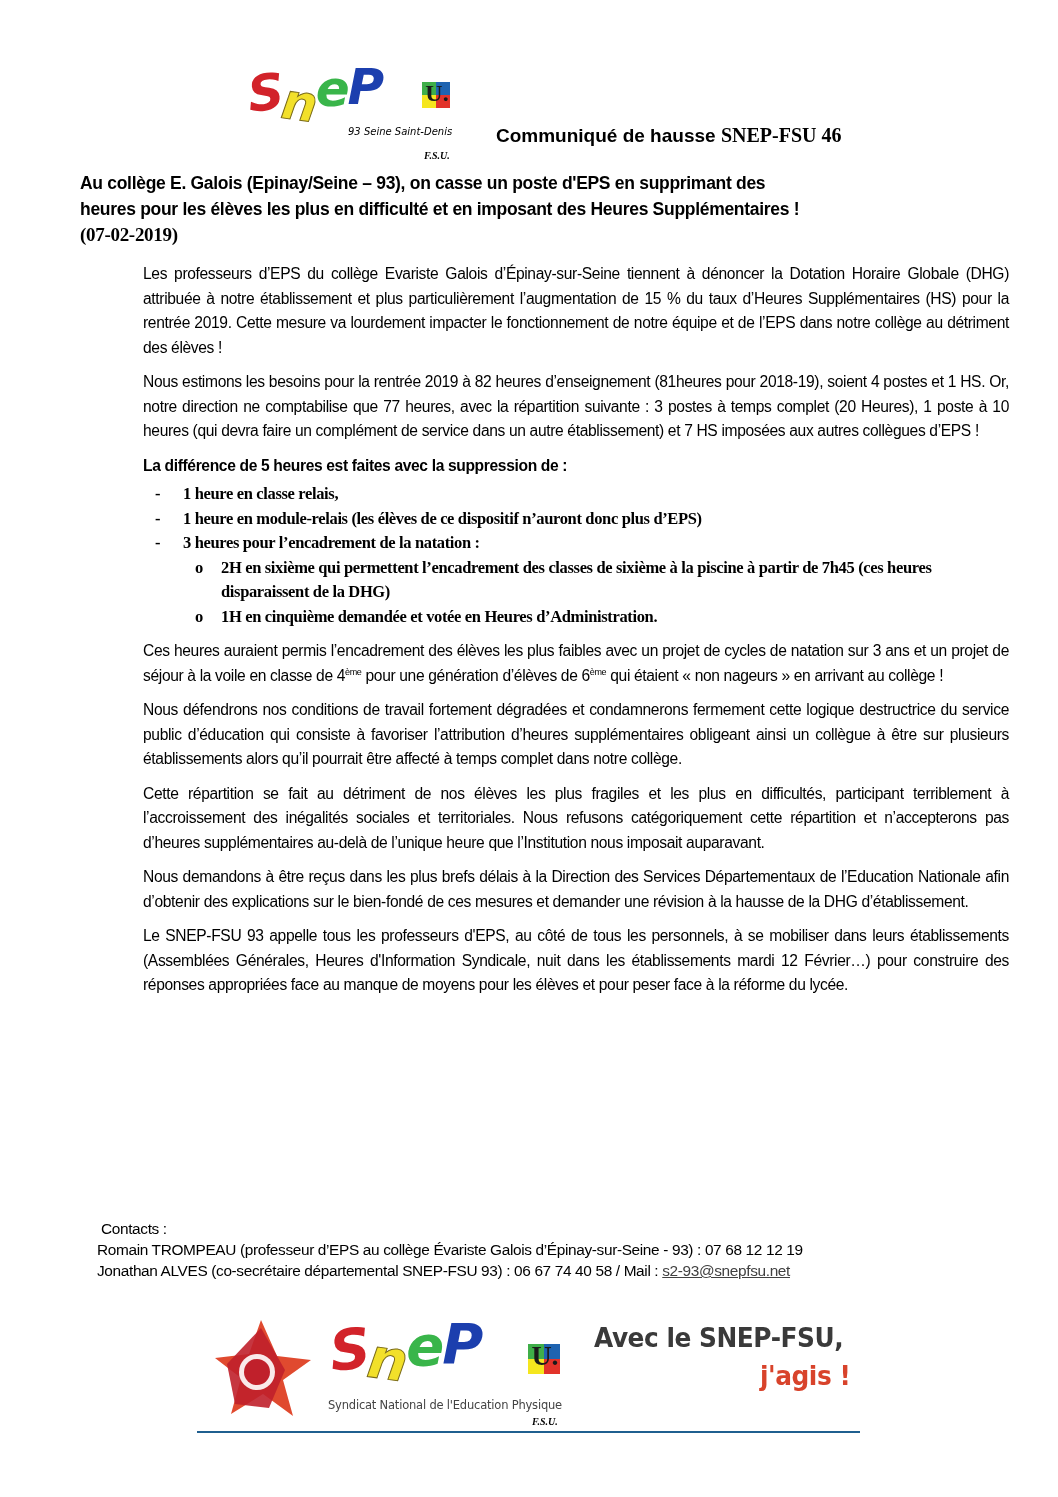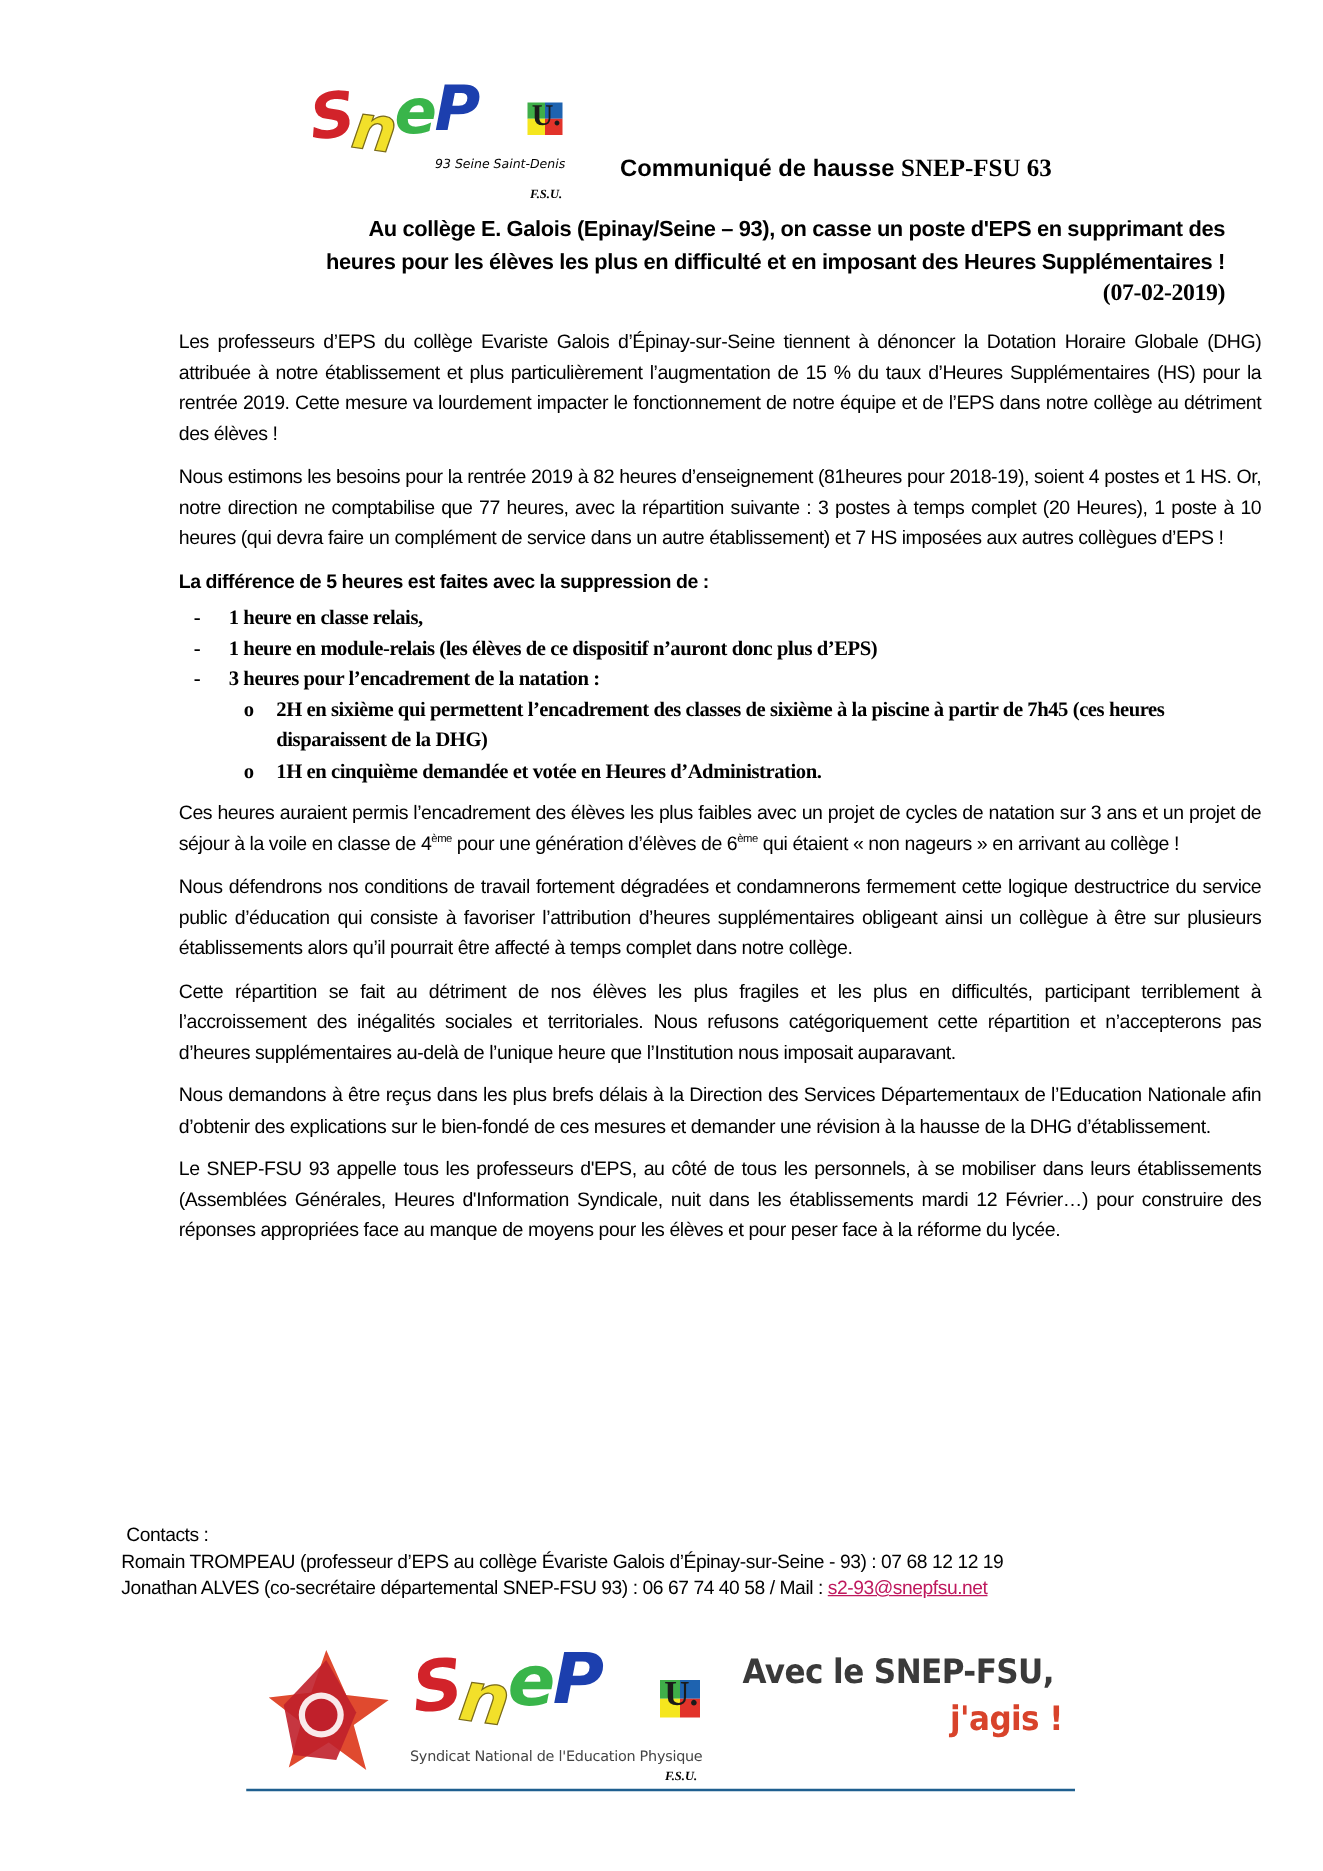--- a/index.html
+++ b/index.html
@@ -16,37 +16,37 @@
     .l-p { color: #1c3fae; transform: translateY(-6px); }
     .fsu-box { position: absolute; left: 178px; top: 22px; width: 28px; height: 26px; display: grid; grid-template-columns: 1fr 1fr; grid-template-rows: 1fr 1fr; }
     .fsu-box i { display: block; }
     .fsu-u { position: absolute; left: 180px; top: 20px; width: 26px; text-align: center; font-family: "Liberation Serif", serif; font-weight: bold; font-size: 24px; color: #1a1a1a; }
     .fsu-label { position: absolute; left: 180px; top: 50px; font-family: "Liberation Serif", serif; font-style: italic; font-weight: bold; font-size: 10px; margin-top: 40px; }
     .logo-sub { position: absolute; left: 104px; top: 66px; font-size: 10px; font-style: italic; font-family: "DejaVu Sans", sans-serif; }
 
     .press-title { left: 496px; top: 124px; font-size: 19px; font-weight: bold; font-family: "Liberation Sans", sans-serif; }
     .press-title .serif { font-family: "Liberation Serif", serif; font-size: 20px; }
 
-    .headline { left: 80px; width: 900px; top: 170px; text-align: right; font-family: "Liberation Sans Narrow", "Liberation Sans", sans-serif; font-weight: bold; font-size: 17.5px; line-height: 26px; letter-spacing: -0.3px; }
+    .headline { left: 80px; width: 900px; top: 170px; text-align: left; font-family: "Liberation Sans Narrow", "Liberation Sans", sans-serif; font-weight: bold; font-size: 17.5px; line-height: 26px; letter-spacing: -0.3px; }
     .headline .date { font-family: "Liberation Serif", serif; font-size: 19px; }
 
     .body { left: 97px; width: 866px; font-family: "Liberation Sans", sans-serif; font-size: 15.6px; line-height: 24.5px; letter-spacing: -0.35px; margin-left: 46px; }
     .p { margin: 0 0 10px 0; text-align: justify; }
     .p.bold { font-weight: bold; }
 
     .list { font-family: "Liberation Serif", serif; font-weight: bold; font-size: 16.5px; line-height: 24.5px; margin: 0; padding: 0; list-style: none; }
     .list li { position: relative; padding-left: 40px; }
     .list li .dash { position: absolute; left: 12px; top: 0; }
     .sublist { list-style: none; margin: 0; padding: 0; }
     .sublist li { position: relative; padding-left: 38px; margin-left: 0; }
     .sublist li .bullet { position: absolute; left: 12px; top: 0; }
     sup { font-size: 9px; line-height: 0; }
 
     .contacts { left: 97px; top: 1218px; font-size: 15.4px; line-height: 21px; letter-spacing: -0.35px; }
-    .contacts a { color: #be185d; text-decoration: underline; }
+    .contacts a { color: #404040; text-decoration: underline; }
 
     
     .star { left: 213px; top: 1318px; width: 100px; height: 100px; }
     .logo-bottom { left: 328px; top: 1318px; width: 250px; height: 110px; }
     .logo-bottom .logo-word { font-size: 56px; left: 2px; top: 4px; }
     .logo-bottom .fsu-box { left: 200px; top: 26px; width: 32px; height: 30px; }
     .logo-bottom .fsu-u { left: 202px; top: 22px; width: 30px; font-size: 28px; }
     .logo-bottom .fsu-label { left: 204px; top: 58px; }
     .logo-bottom .logo-sub { left: 0px; top: 80px; font-size: 11.5px; font-style: normal; color: #444; letter-spacing: -0.2px; }
 
@@ -68,21 +68,21 @@
       <i style="background:#f5e61e"></i>
       <i style="background:#e2332a"></i>
   </div>
   <div class="fsu-u">U.</div>
   <div class="fsu-label">F.S.U.</div>
   <div class="logo-sub">93 Seine Saint-Denis</div>
 </div>
 
 <div class="abs press-title">
   <span>Communiqué de hausse</span>
-  <span class="serif">SNEP-FSU 63</span>
+  <span class="serif">SNEP-FSU 46</span>
 </div>
 
 <div class="abs headline">
   <div>Au collège E. Galois (Epinay/Seine – 93), on casse un poste d'EPS en supprimant des</div>
   <div>heures pour les élèves les plus en difficulté et en imposant des Heures Supplémentaires !</div>
   <div class="date">(07-02-2019)</div>
 </div>
 
 <div class="abs body" style="top:262px;">
   <p class="p">Les professeurs d’EPS du collège Evariste Galois d’Épinay-sur-Seine tiennent à dénoncer la Dotation Horaire Globale (DHG) attribuée à notre établissement et plus particulièrement l’augmentation de 15 % du taux d’Heures Supplémentaires (HS) pour la rentrée 2019. Cette mesure va lourdement impacter le fonctionnement de notre équipe et de l’EPS dans notre collège au détriment des élèves !</p>

